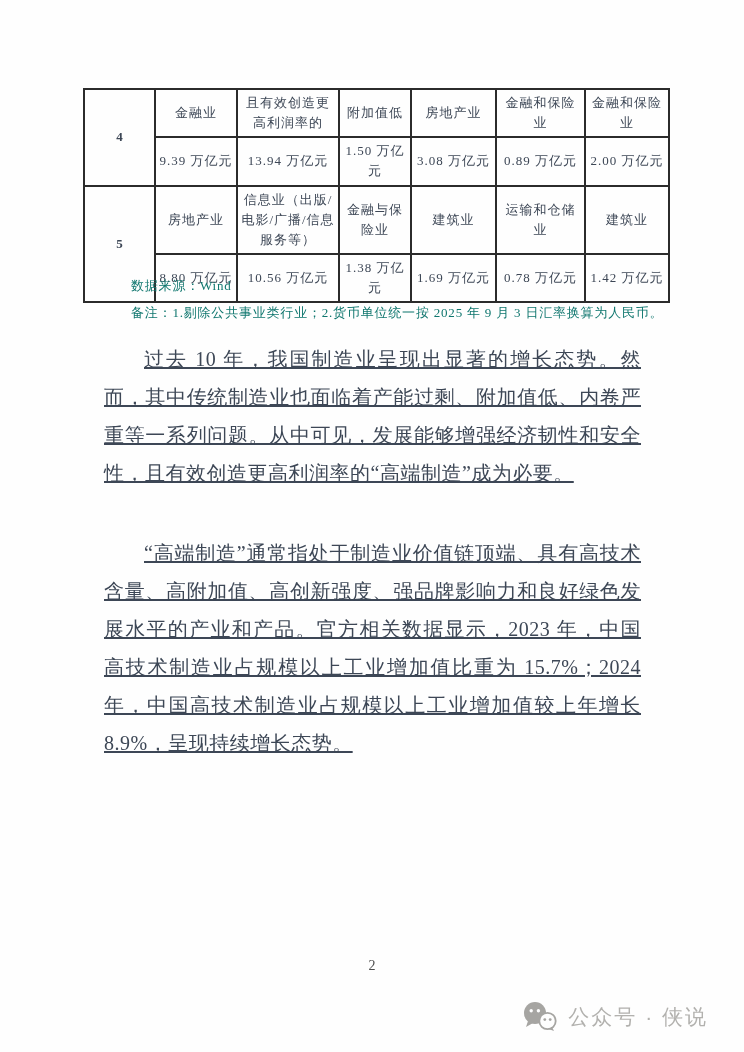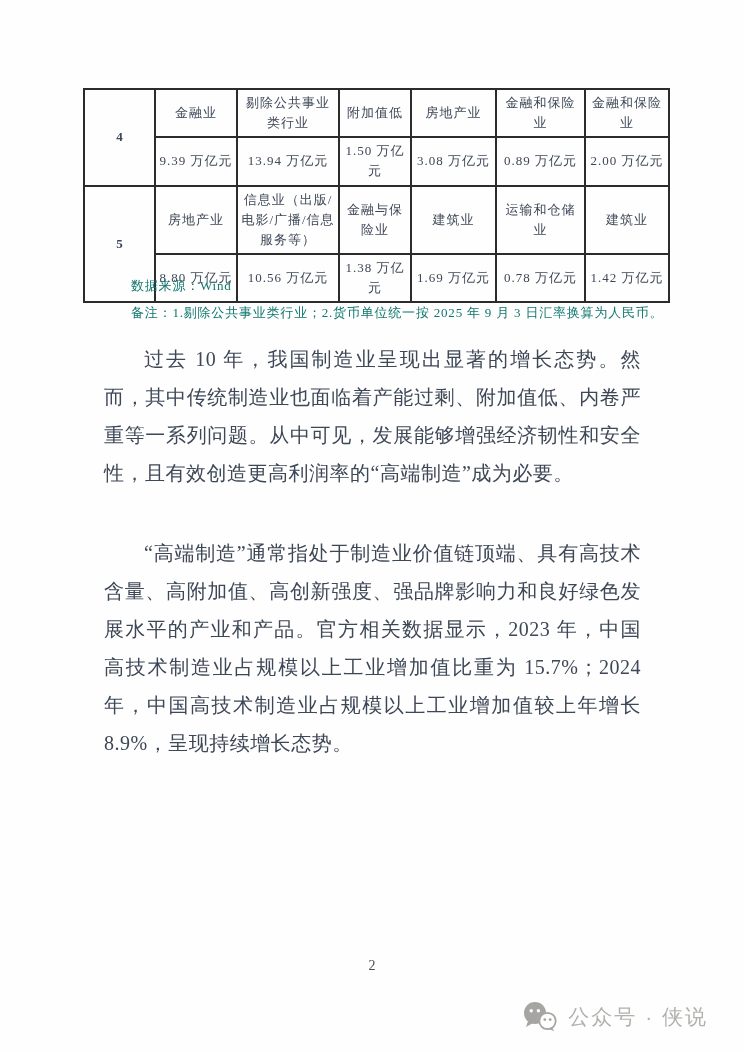--- a/index.html
+++ b/index.html
@@ -54,20 +54,21 @@
 
   
   .body-text {
     position: absolute; left: 104px; top: 340px;
     width: 537px;
     font-size: 20px;
     line-height: 38px;
     text-align: justify;
     letter-spacing: 0.5px;
     color: #3d4756;
+    text-decoration: underline;
   }
   .body-text p { text-indent: 2em; }
   .body-text p + p { margin-top: 42px; }
 
   
   .page-number {
     position: absolute; top: 958px; left: 0;
     width: 744px;
     text-align: center;
     font-size: 14px;
@@ -98,21 +99,21 @@
       <col style="width:102px">
       <col style="width:72px">
       <col style="width:85px">
       <col style="width:89px">
       <col style="width:84px">
     </colgroup>
     <tbody>
       <tr class="h-name4">
         <td class="rank" rowspan="2">4</td>
         <td>金融业</td>
-        <td>剔除公共事业类行业</td>
+        <td>且有效创造更高利润率的</td>
         <td>附加值低</td>
         <td>房地产业</td>
         <td>金融和保险业</td>
         <td>金融和保险业</td>
       </tr>
       <tr class="h-val4">
         <td>9.39 万亿元</td>
         <td>13.94 万亿元</td>
         <td>1.50 万亿元</td>
         <td>3.08 万亿元</td>

